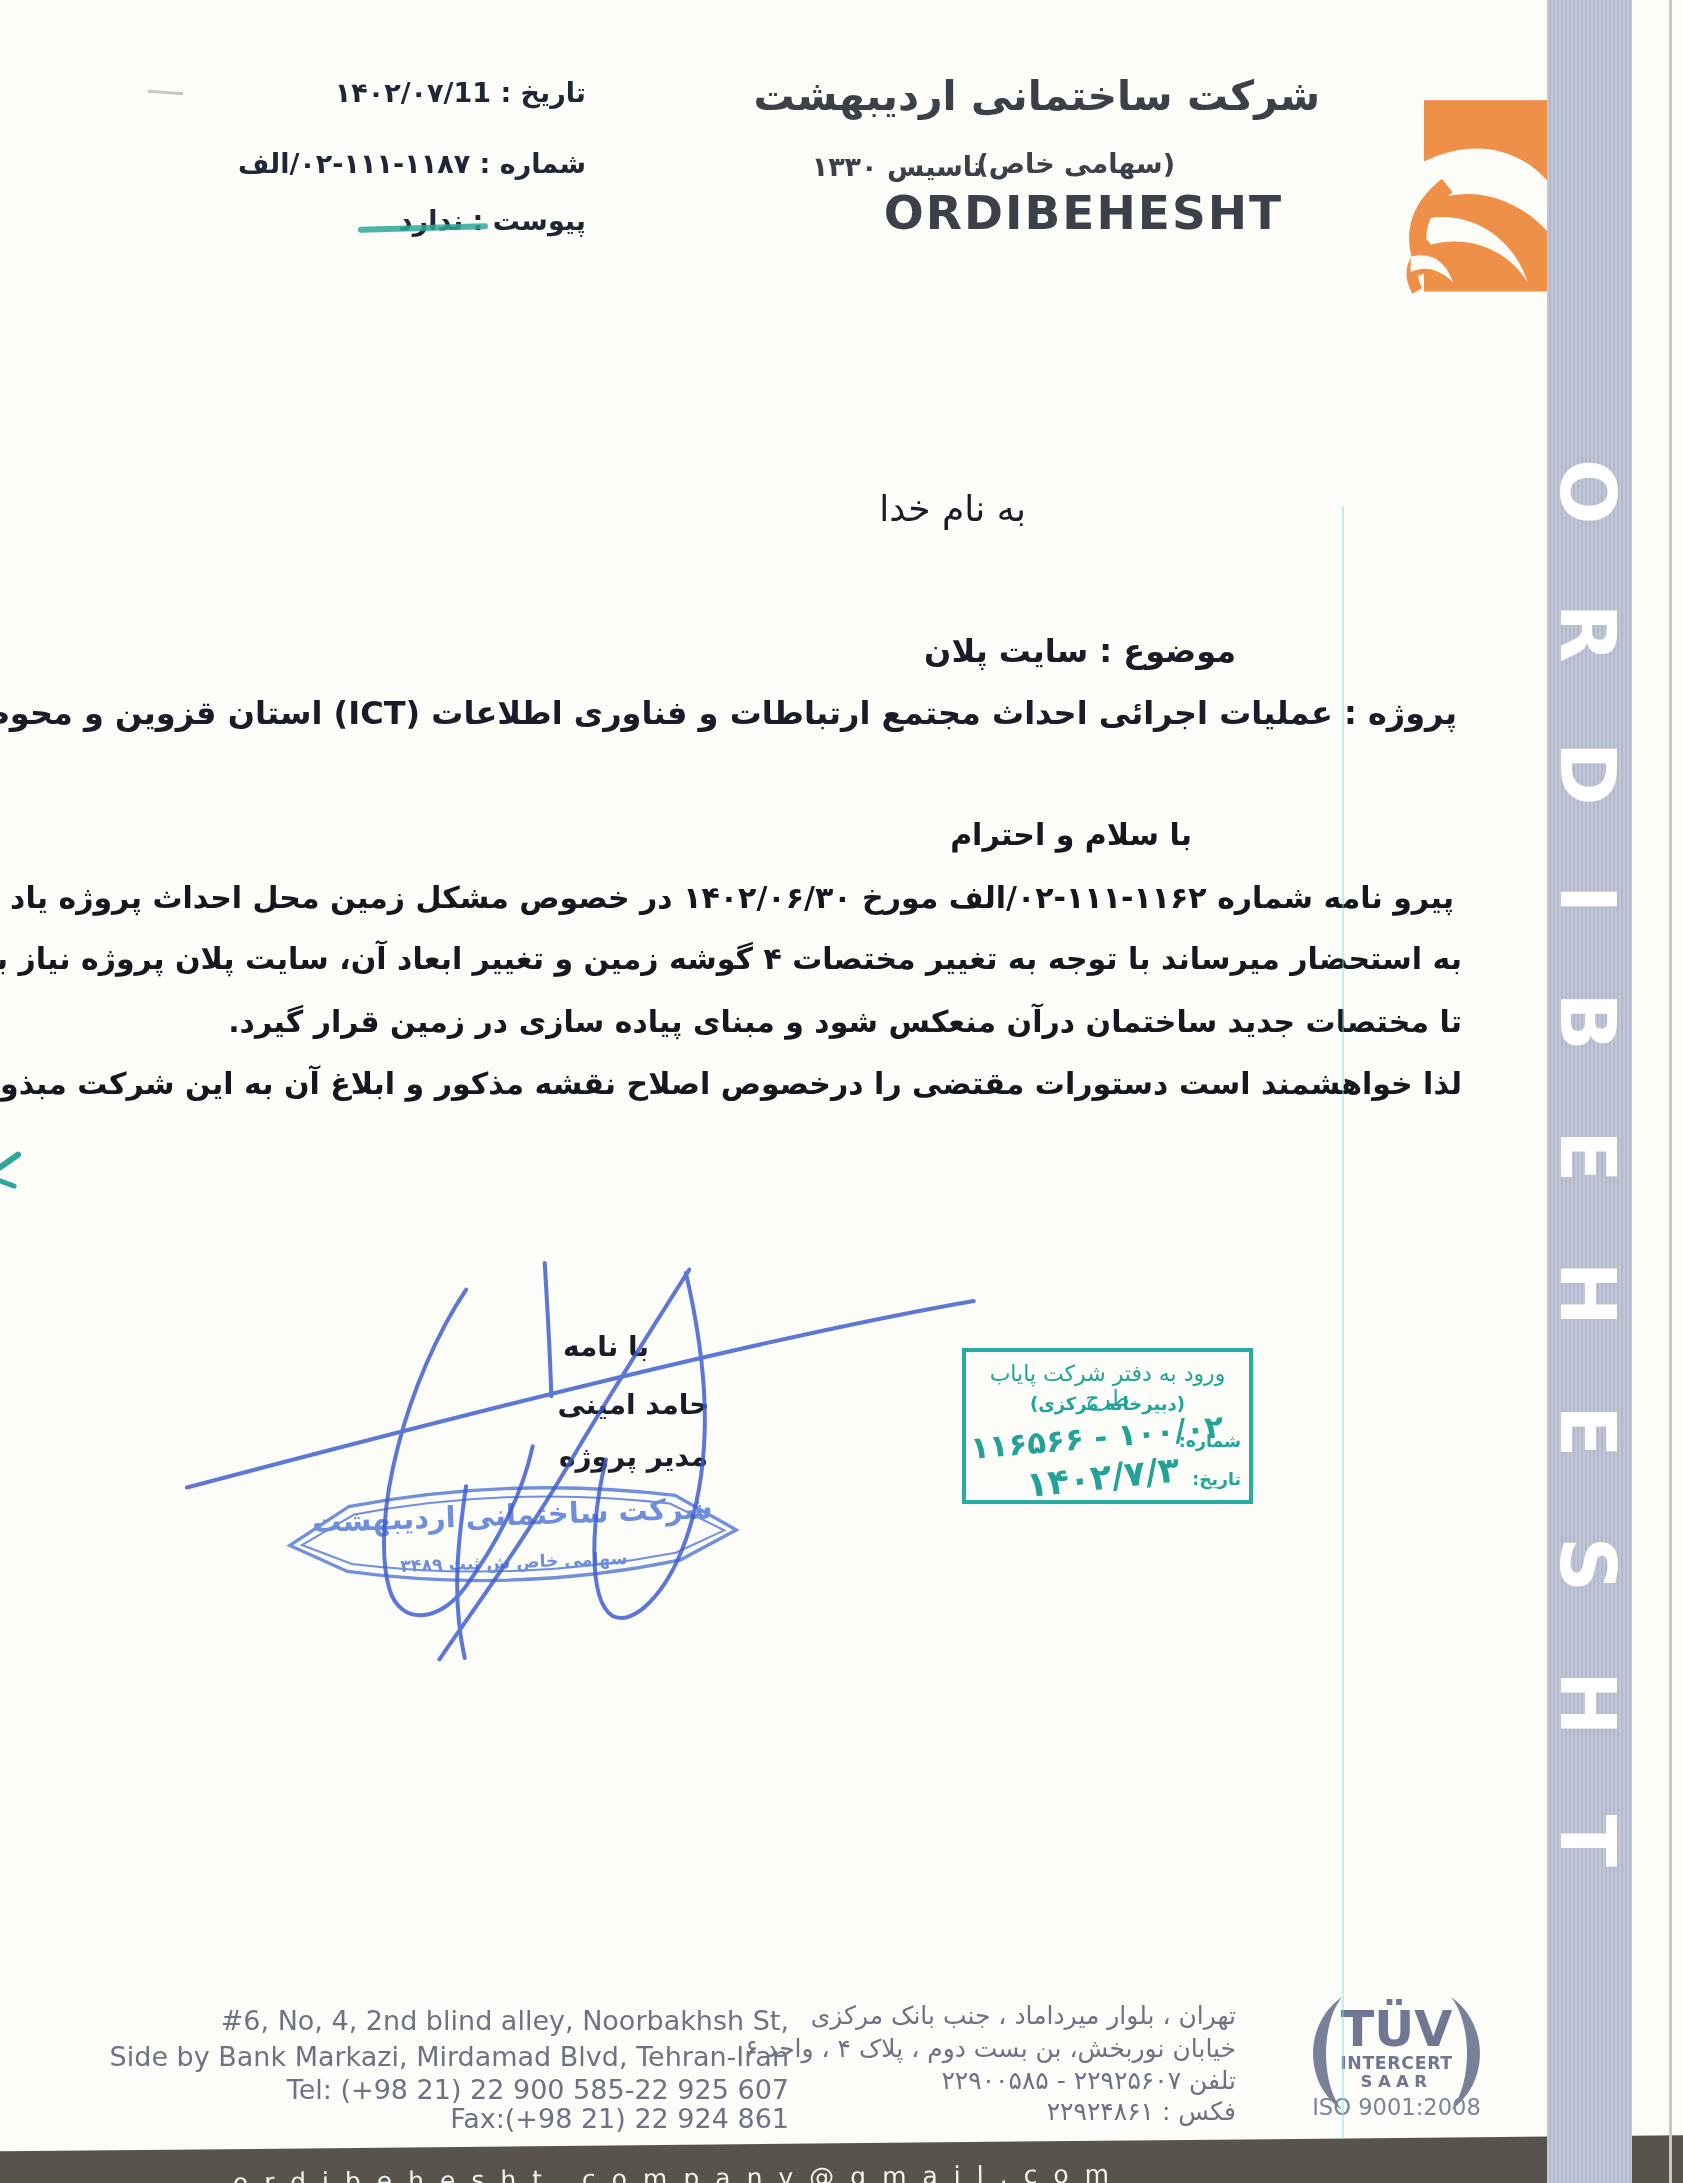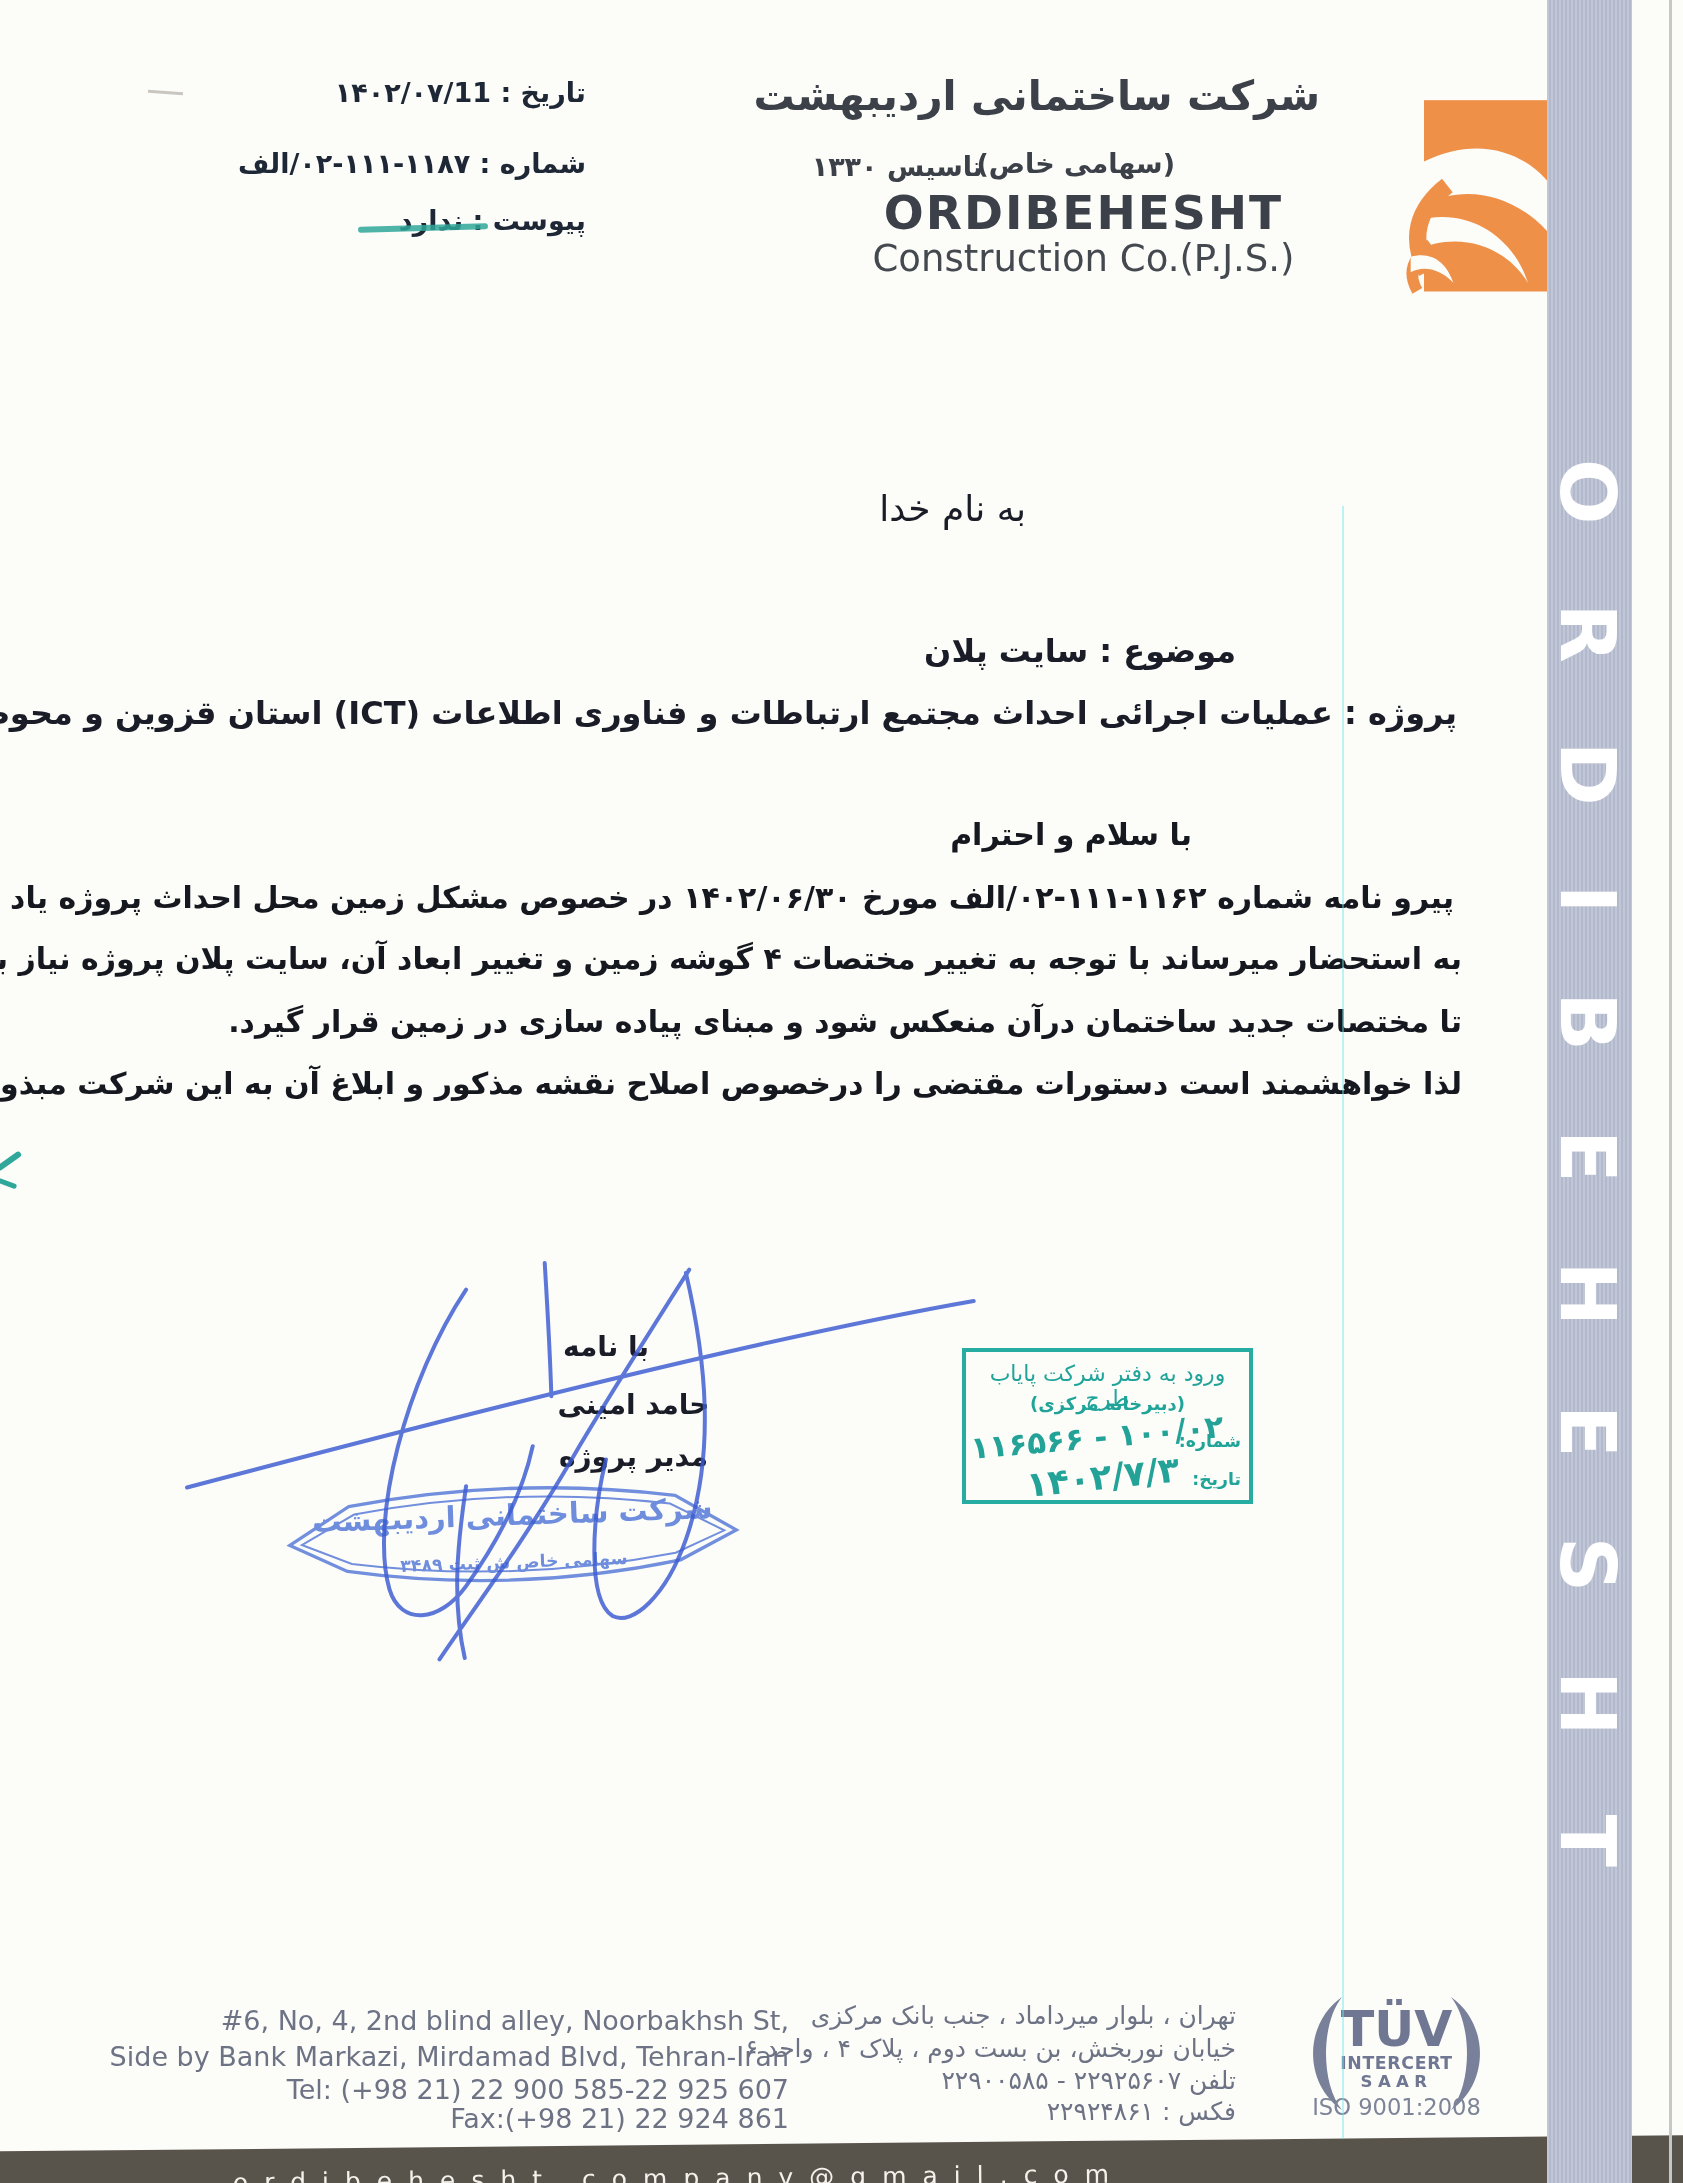--- a/index.html
+++ b/index.html
@@ -63,21 +63,20 @@
 
   <div class="abs meta-line fa" style="right:1097px;top:77px;">تاریخ : ۱۴۰۲/۰۷/11</div>
   <div class="abs meta-line fa" style="right:1097px;top:148px;">شماره : ۱۱۸۷-۱۱۱-۰۲/الف</div>
   <div class="abs meta-line fa" style="right:1097px;top:205px;">پیوست : ندارد</div>
   <div class="abs attach-underline" style="left:358px;top:225px;width:130px;"></div>
 
   <div class="abs co-fa fa" style="left:847px;top:72px;width:473px;text-align:center;">شرکت ساختمانی اردیبهشت</div>
   <div class="abs co-sub fa" style="right:508px;top:148px;margin-left:24px;">(سهامی خاص)</div>
   <div class="abs co-sub fa" style="right:700px;top:151px;">تاسیس ۱۳۳۰</div>
   <div class="abs co-en" style="left:847px;top:185px;width:473px;text-align:center;">ORDIBEHESHT</div>
-  <div class="abs co-en2" style="left:847px;top:237px;width:473px;text-align:center;">Construction Co.(P.J.S.)</div>
 
   <svg class="abs" style="left:1384px;top:100px;" width="208" height="195" viewBox="0 0 312 292">
     <rect x="60" y="0" width="250" height="287" fill="#ef9049"></rect>
     <path d="M 60,92 C 190,28 302,130 286,268 C 250,160 140,112 60,158 Z" fill="#fcfcf9"></path>
     <path d="M 46,182 C 120,158 192,200 216,274 C 180,215 108,196 46,226 Z" fill="#fcfcf9"></path>
     <path d="M 95,128 Q 26,182 64,258" stroke="#ef9049" stroke-width="26" fill="none"></path>
     <path d="M 70,216 Q 28,248 50,286" stroke="#ef9049" stroke-width="17" fill="none"></path>
     <path d="M 40,235 C 72,226 94,244 104,274 C 84,252 58,248 40,258 Z" fill="#fcfcf9"></path>
   </svg>
 

